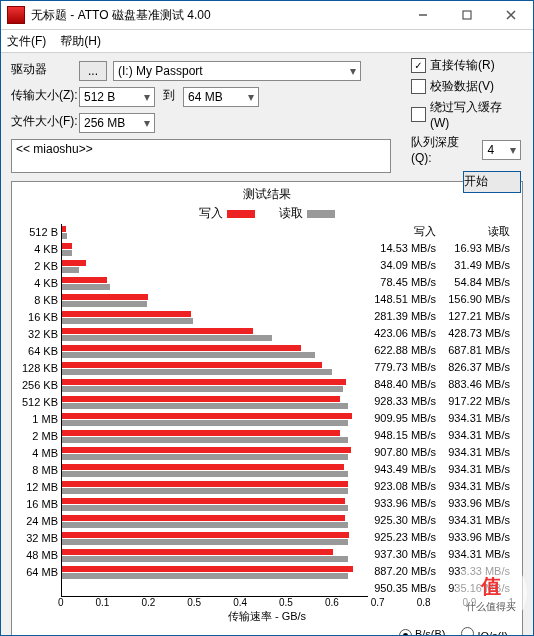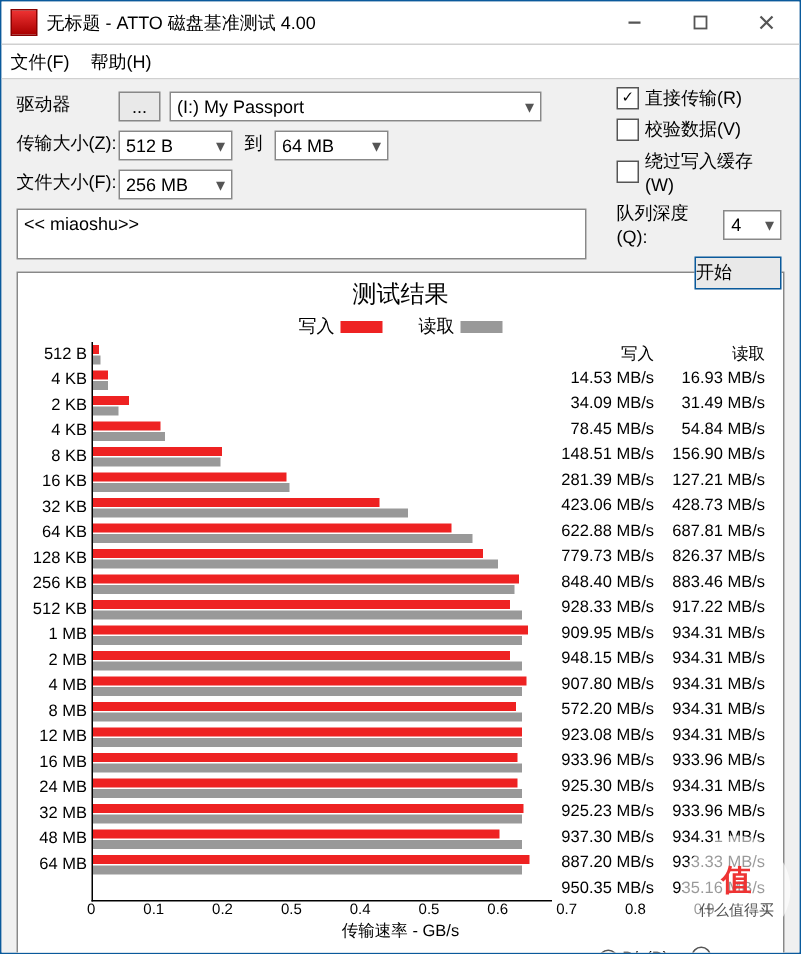--- a/index.html
+++ b/index.html
@@ -19,21 +19,21 @@
 .btn{border:1px solid #888;background:#e9e9e9;padding:1px 8px;height:20px;box-sizing:border-box;font-size:12px}
 .sel{border:1px solid #888;background:#fff;padding:1px 4px;height:20px;box-sizing:border-box;font-size:12px;display:flex;align-items:center;justify-content:space-between}
 .sel::after{content:"▾";color:#555;margin-left:6px}
 .chk{display:flex;align-items:center;margin-bottom:4px}
 .chk .box{width:13px;height:13px;border:1px solid #555;background:#fff;margin-right:4px;display:flex;align-items:center;justify-content:center;font-size:10px;color:#000;line-height:1}
 .right-col{position:absolute;right:12px;top:56px;width:110px}
 .qd{display:flex;align-items:center;margin-top:3px}
 .startbtn{border:1px solid #0a5a9c;background:#e9e9e9;width:56px;height:20px;margin-top:6px;margin-left:auto;text-align:left;line-height:18px}
 .desc{margin-top:6px;border:1px solid #888;background:#fff;width:380px;height:34px;padding:2px 4px;box-sizing:border-box;overflow:auto}
 .results{margin-top:8px;border:1px solid #888;background:#fff;padding:4px 6px 2px;position:relative}
-.res-title{text-align:center;font-size:16px;margin-bottom:2px}
+.res-title{text-align:center;font-size:12px;margin-bottom:2px}
 .legend{display:flex;justify-content:center;gap:24px;font-size:12px;margin-bottom:2px}
 .legend .sw{display:inline-block;width:28px;height:8px;vertical-align:middle;margin-left:4px}
 .sw.red{background:#e22}
 .sw.gray{background:#999}
 .chart-area{display:flex}
 .ylabels{width:40px;text-align:right;font-size:11px;padding-right:3px}
 .ylabels div{height:17px;line-height:17px}
 .bars{flex:1;position:relative;border-left:1px solid #000;border-bottom:1px solid #000}
 .barrow{height:17px;position:relative}
 .bar{position:absolute;height:6px}
@@ -278,21 +278,21 @@
               </div>
               <div class="vrow">
                 <div>948.15 MB/s</div>
                 <div>934.31 MB/s</div>
               </div>
               <div class="vrow">
                 <div>907.80 MB/s</div>
                 <div>934.31 MB/s</div>
               </div>
               <div class="vrow">
-                <div>572.20 MB/s</div>
+                <div>943.49 MB/s</div>
                 <div>934.31 MB/s</div>
               </div>
               <div class="vrow">
                 <div>923.08 MB/s</div>
                 <div>934.31 MB/s</div>
               </div>
               <div class="vrow">
                 <div>933.96 MB/s</div>
                 <div>933.96 MB/s</div>
               </div>

